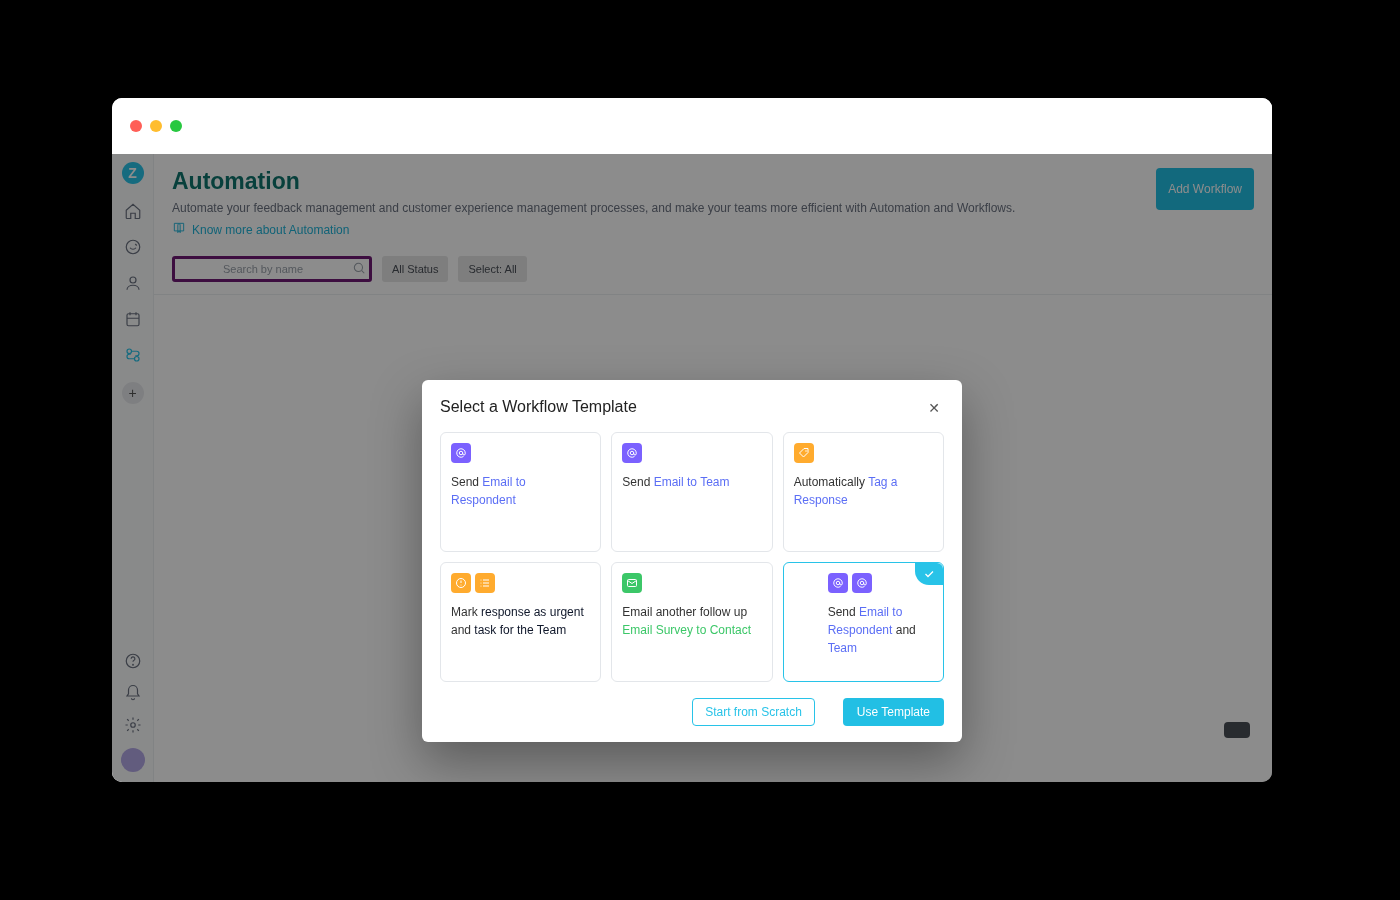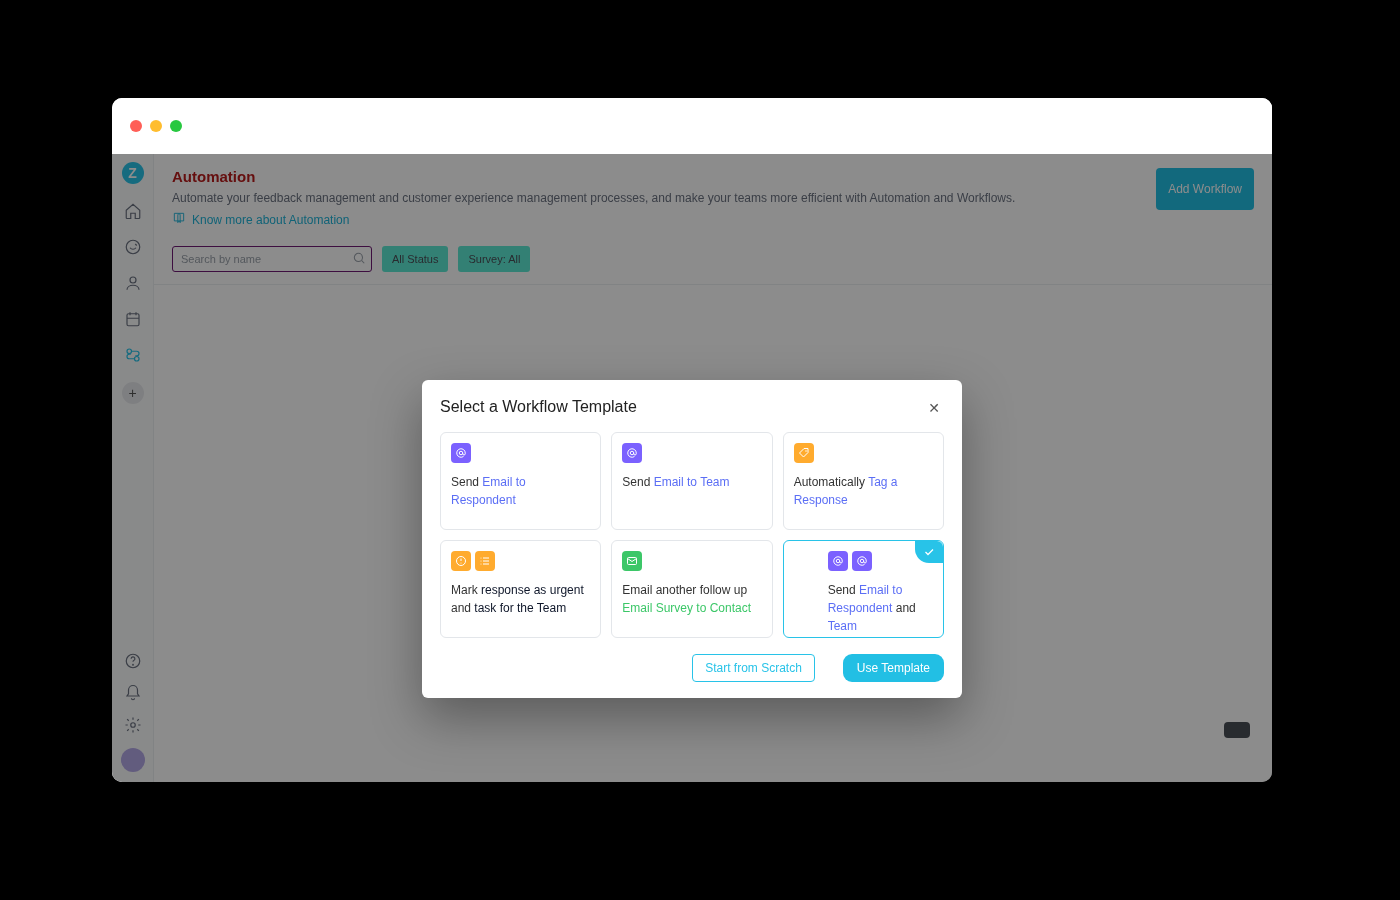--- a/index.html
+++ b/index.html
@@ -30,63 +30,63 @@
   .sb-ico { width:18px; height:18px; color:#6b7280; display:flex; align-items:center; justify-content:center; }
   .sb-ico.active { color:#28c3e8; }
   .sb-ico svg { width:18px; height:18px; stroke:currentColor; fill:none; stroke-width:1.6; }
   .sb-add { width:22px; height:22px; border-radius:50%; background:#e6e8eb; display:flex;align-items:center;justify-content:center; color:#555; font-size:14px; }
   .sb-avatar{ width:24px;height:24px;border-radius:50%; background:#b3a8e6; }
 
   .main { flex:1; display:flex; flex-direction:column; min-width:0; position:relative; }
 
   .header { padding:14px 18px 8px 18px; border-bottom:1px solid transparent; }
   .hdr-row { display:flex; align-items:flex-start; }
-  .hdr-title { font-size:15px; font-weight:600; color:#b91c1c; margin-bottom:6px;}
+  .hdr-title { font-size:23px; font-weight:600; color:#0f766e; margin-bottom:6px;}
   .hdr-sub { font-size:12px; color:#6b7280; margin-bottom:6px;}
   .hdr-link { font-size:12px; color:#1fb4d9; display:inline-flex; align-items:center; gap:6px; }
   .hdr-link svg{width:14px;height:14px;stroke:currentColor;fill:none;stroke-width:1.6;}
   .btn-add { margin-left:auto; background:#22bfe4; color:#fff; border:none; border-radius:4px; padding:14px 12px; font-size:12px; cursor:pointer;}
 
   .filters { padding:8px 18px 12px 18px; display:flex; gap:10px; align-items:center; border-bottom:1px solid #eceef1;}
   .search { position:relative; width:200px; }
-  .search input { width:100%; height:26px; border:1px solid #701a75; border-radius:3px; padding:0 26px 0 8px; font-size:11px; color:#333; background:#fff;}
+  .search input { width:100%; height:26px; border:3px solid #701a75; border-radius:3px; padding:0 26px 0 8px; font-size:11px; color:#333; background:#fff;text-align:center;}
   .search input::placeholder{color:#9aa1aa;}
   .search .sico{ position:absolute; right:6px; top:5px; width:14px;height:14px; color:#9aa1aa;}
   .search .sico svg{width:14px;height:14px;stroke:currentColor;fill:none;stroke-width:1.8;}
-  .pill { height:26px; background:#5eead4; color:#4a4f57; font-size:11px; display:inline-flex; align-items:center; padding:0 10px; border-radius:3px; min-width:60px; }
+  .pill { height:26px; background:#e5e5e5; color:#4a4f57; font-size:11px; display:inline-flex; align-items:center; padding:0 10px; border-radius:3px; min-width:60px; }
 
   
   .scrim { position:absolute; inset:0; background:rgba(0,0,0,.45); top:0; }
   
   .app .scrim { top:0; }
 
   .modal {
     position:absolute; width:540px; left:50%; transform:translateX(-50%);
     top:282px; background:#fff; border-radius:6px; box-shadow:0 20px 50px rgba(0,0,0,.35);
     padding:18px 18px 16px 18px;
   }
   .modal-head { display:flex; align-items:flex-start; margin-bottom:14px;}
   .modal-title{ font-size:16px; font-weight:500; color:#222;}
   .modal-close{ margin-left:auto; width:20px;height:20px;display:flex;align-items:center;justify-content:center;font-size:14px;color:#555;cursor:pointer;}
 
   .grid { display:grid; grid-template-columns:repeat(3,1fr); gap:10px; }
-  .card { border:1px solid #e3e6ea; border-radius:6px; padding:10px; height:98px; position:relative; cursor:pointer; background:#fff;}
+  .card { border:1px solid #e3e6ea; border-radius:6px; padding:10px; height:120px; position:relative; cursor:pointer; background:#fff;}
   .card.selected { border-color:#28c3e8;padding-left:44px; }
   .card .corner { position:absolute; top:0; right:0; width:28px; height:22px; background:#28c3e8; border-top-right-radius:6px; border-bottom-left-radius:14px; display:flex;align-items:center;justify-content:center;}
   .card .corner svg{width:12px;height:12px;stroke:#fff;fill:none;stroke-width:2.5;}
   .icons { display:flex; gap:4px; margin-bottom:10px;}
   .ic { width:20px;height:20px;border-radius:4px; display:flex;align-items:center;justify-content:center;}
   .ic svg{width:12px;height:12px;stroke:#fff;fill:none;stroke-width:2;}
   .ic-purple{background:#7b61ff;} .ic-orange{background:#ffab2e;} .ic-green{background:#3cc768;}
   .desc { font-size:12px; color:#333; line-height:1.5; }
   .desc .hl-blue{color:#5b6ef5;} .desc .hl-orange{color:#0f172a;} .desc .hl-green{color:#3cc768;}
 
   .modal-foot{ display:flex; justify-content:flex-end; gap:28px; margin-top:16px;}
   .btn-outline{ border:1px solid #28c3e8; color:#28c3e8; background:#fff; font-size:12px; padding:6px 12px; border-radius:4px; cursor:pointer;}
-  .btn-primary{ border:none; background:#22bfe4; color:#fff; font-size:12px; padding:6px 14px; border-radius:9px; cursor:pointer;}
+  .btn-primary{ border:none; background:#22bfe4; color:#fff; font-size:12px; padding:6px 14px; border-radius:4px; cursor:pointer;}
 
   .chat-pill{ position:absolute; right:22px; bottom:44px; width:26px;height:16px; background:#4a4f57; border-radius:4px;}
 </style>
 </head>
 <body>
 
 <div class="window">
   <div class="titlebar">
     <div class="tl-dot tl-red"></div>
     <div class="tl-dot tl-yel"></div>
@@ -173,21 +173,21 @@
 
       <div class="filters">
         <div class="search">
           <input placeholder="Search by name" style="">
           <span class="sico"><svg viewBox="0 0 24 24">
                 <circle cx="11" cy="11" r="7"></circle>
                 <path d="m21 21-4.3-4.3"></path>
               </svg></span>
         </div>
         <div class="pill">All Status</div>
-        <div class="pill">Survey: All</div>
+        <div class="pill">Select: All</div>
       </div>
 
       <div class="chat-pill"></div>
     </div>
 
     <div class="scrim"></div>
 
   </div>
 
   <div class="modal">

